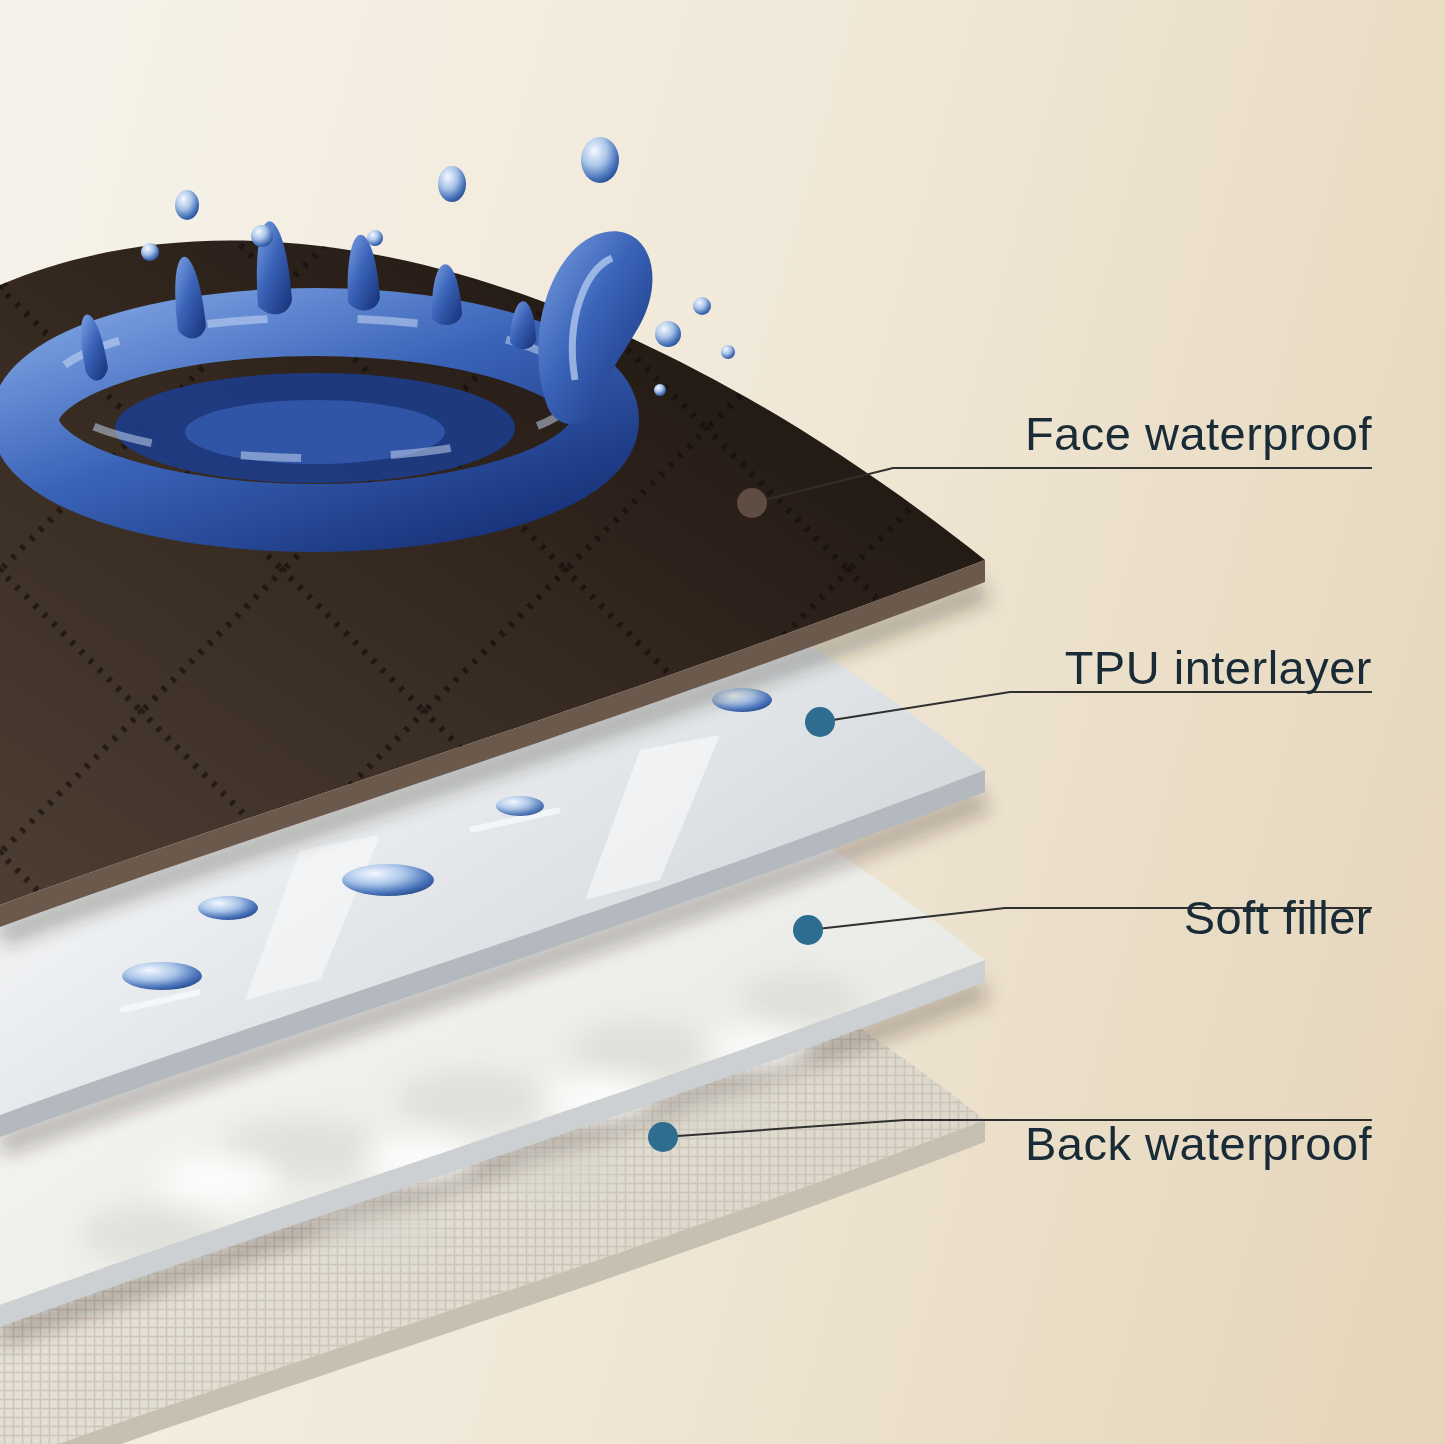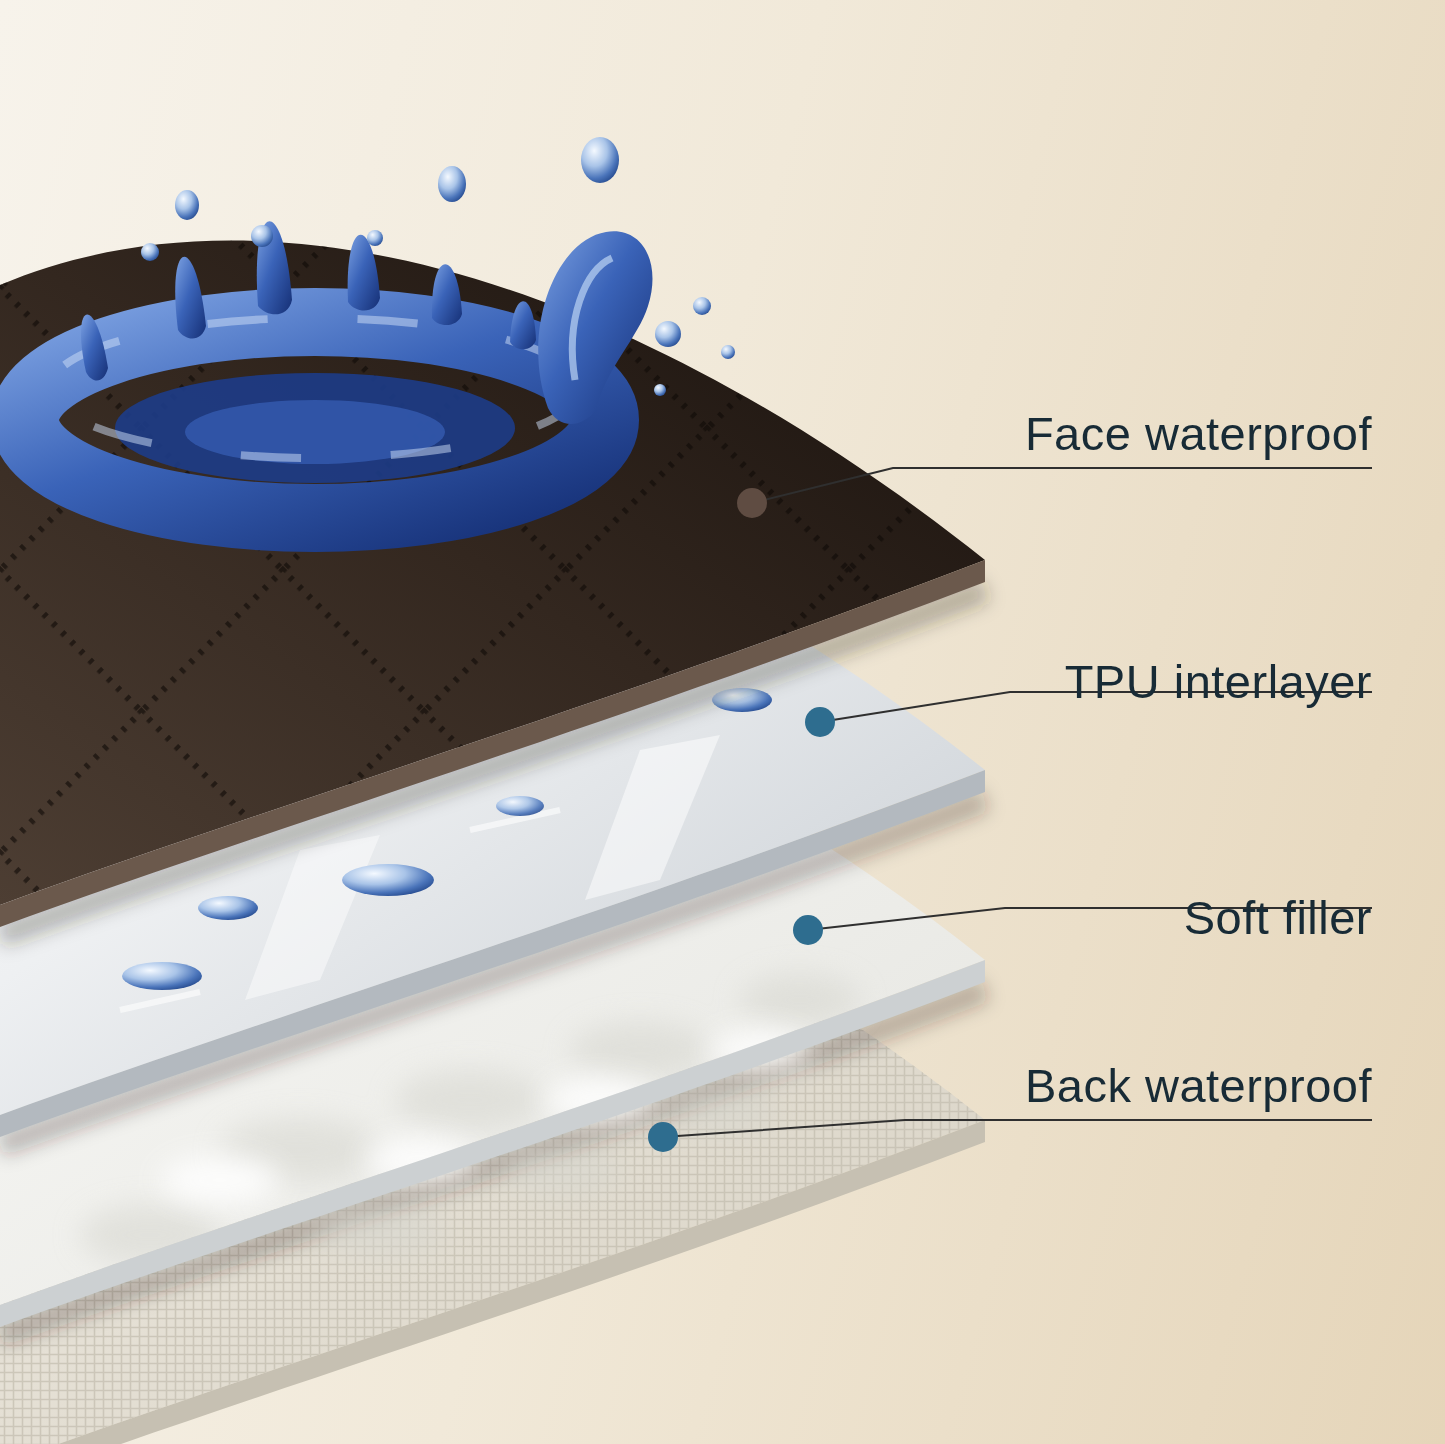--- a/index.html
+++ b/index.html
@@ -158,17 +158,17 @@
       <path d="M 808 930 L 1005 908 L 1372 908"></path>
       <path d="M 663 1137 L 905 1120 L 1372 1120"></path>
     </g>
     <circle cx="752" cy="503" r="15" fill="#5f4c42"></circle>
     <circle cx="820" cy="722" r="15" fill="#2e6d8f"></circle>
     <circle cx="808" cy="930" r="15" fill="#2e6d8f"></circle>
     <circle cx="663" cy="1137" r="15" fill="#2e6d8f"></circle>
   </svg>
 
   <div class="callout-label" style="top:410px">Face waterproof</div>
-  <div class="callout-label" style="top:658px">TPU interlayer</div>
+  <div class="callout-label" style="top:644px">TPU interlayer</div>
   <div class="callout-label" style="top:894px">Soft filler</div>
-  <div class="callout-label" style="top:1062px">Back waterproof</div>
+  <div class="callout-label" style="top:1120px">Back waterproof</div>
 
 </div>
 
 </body></html>

